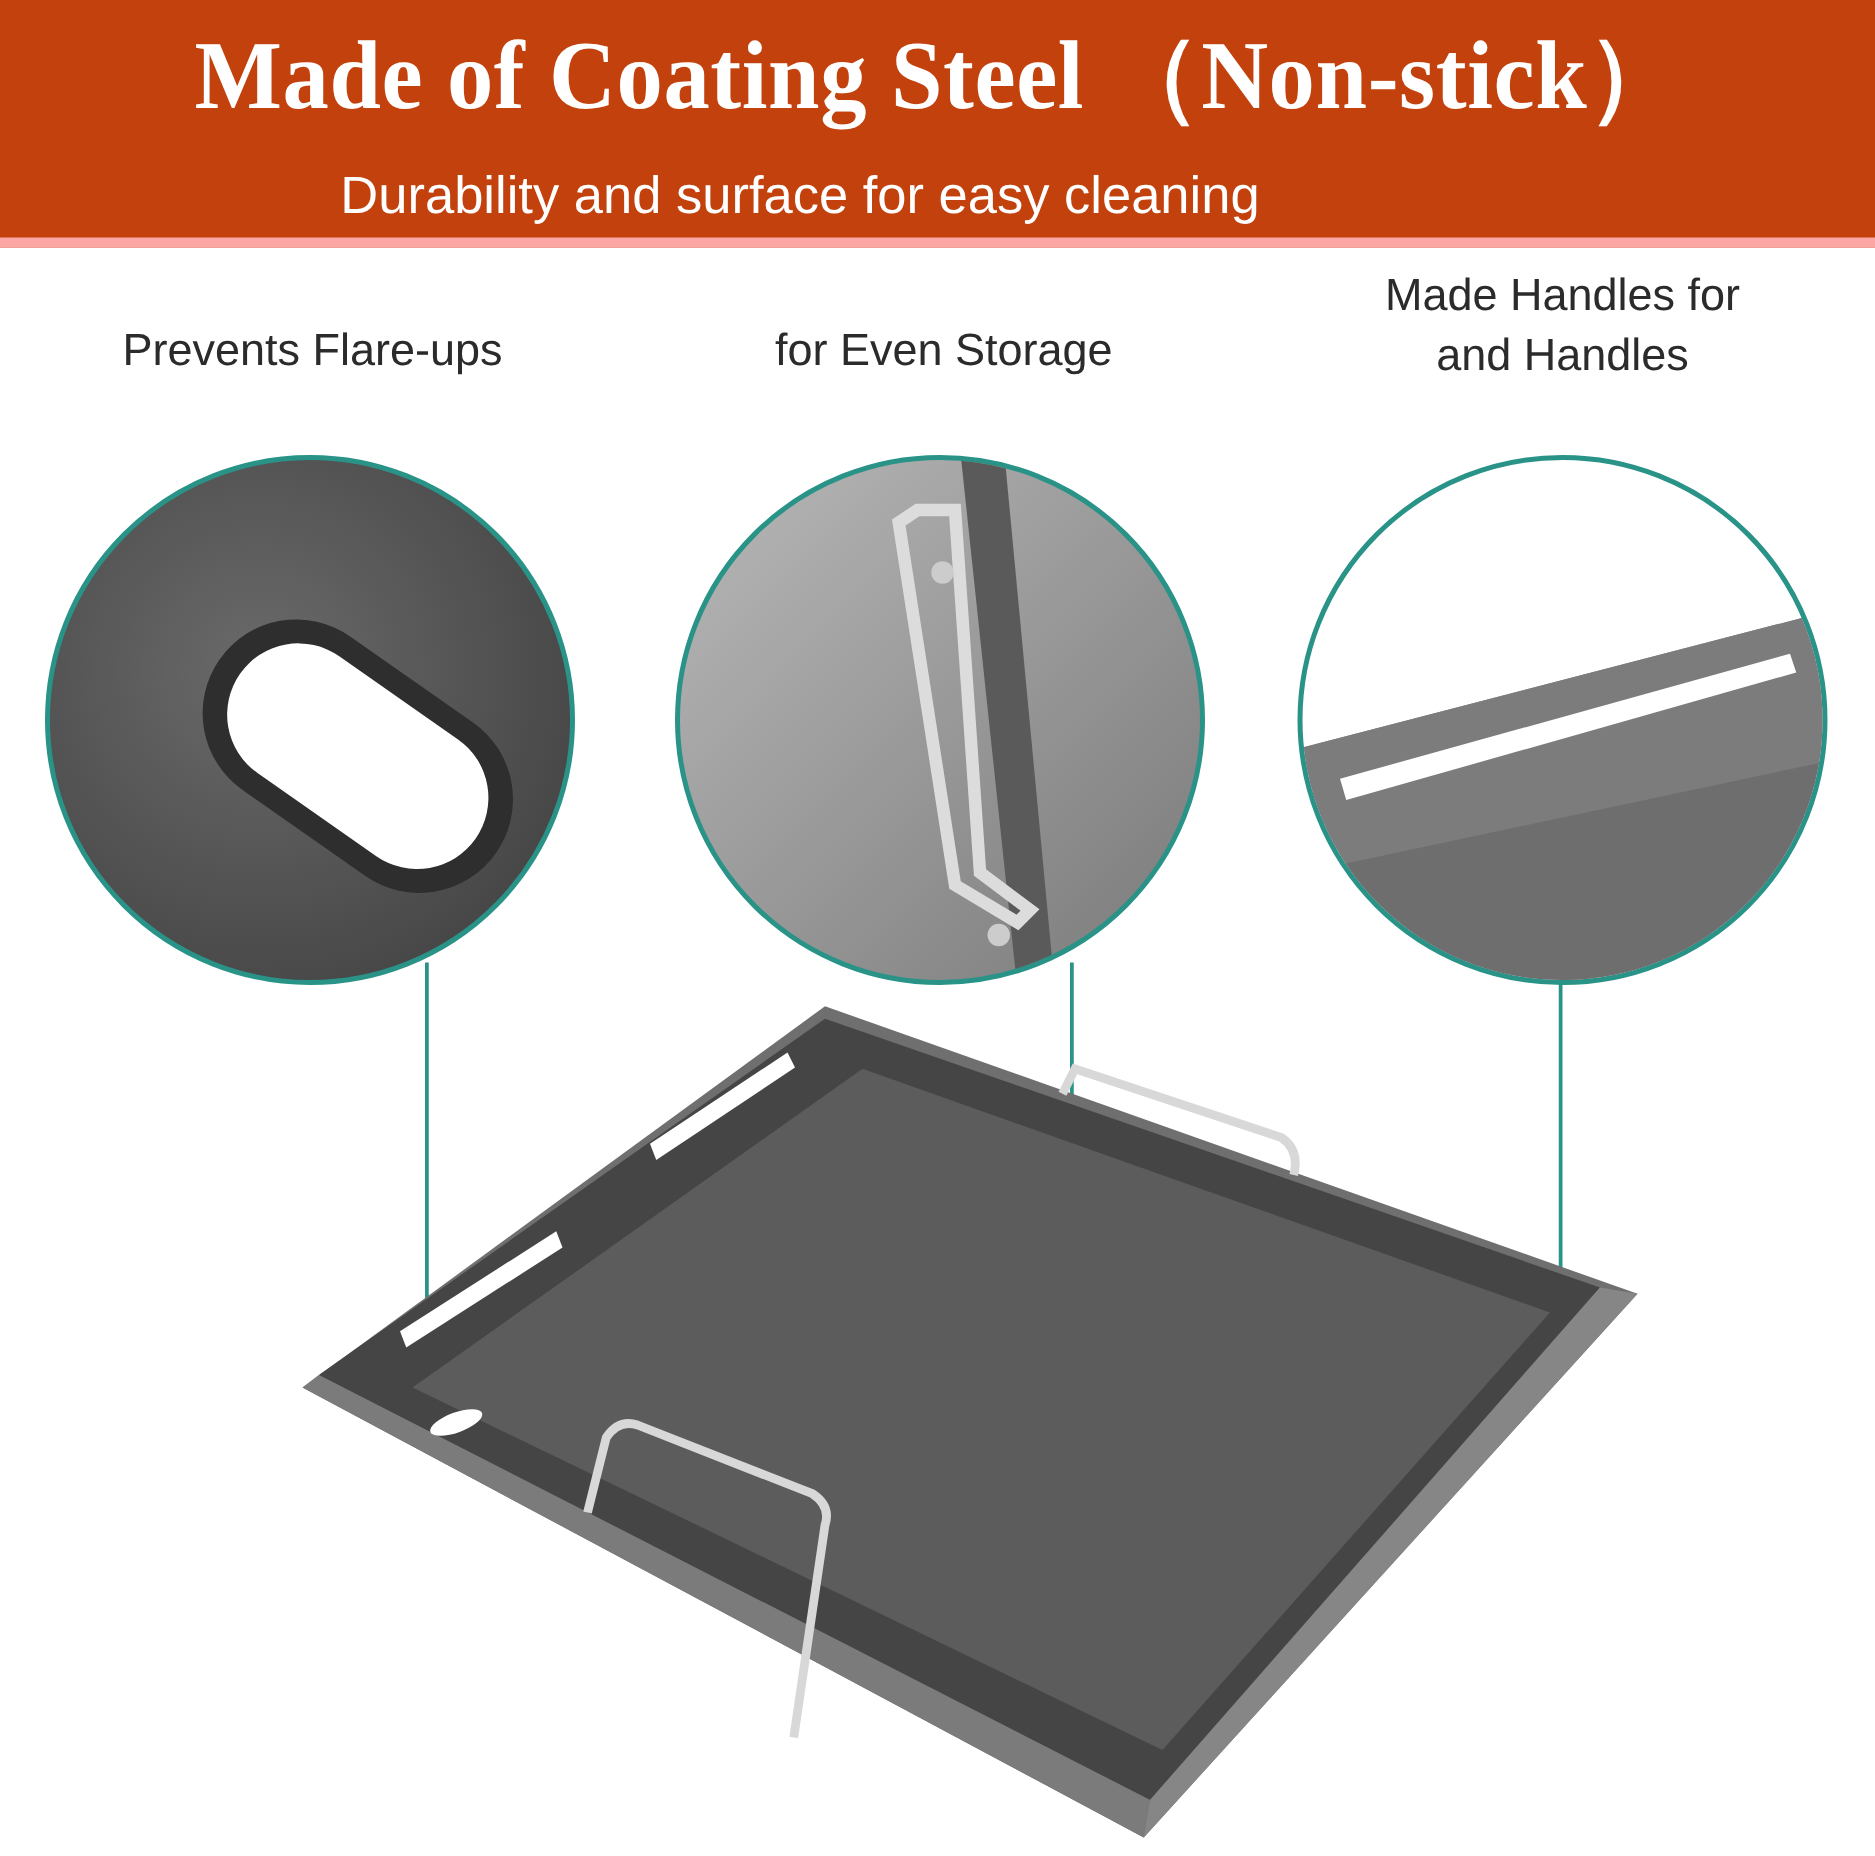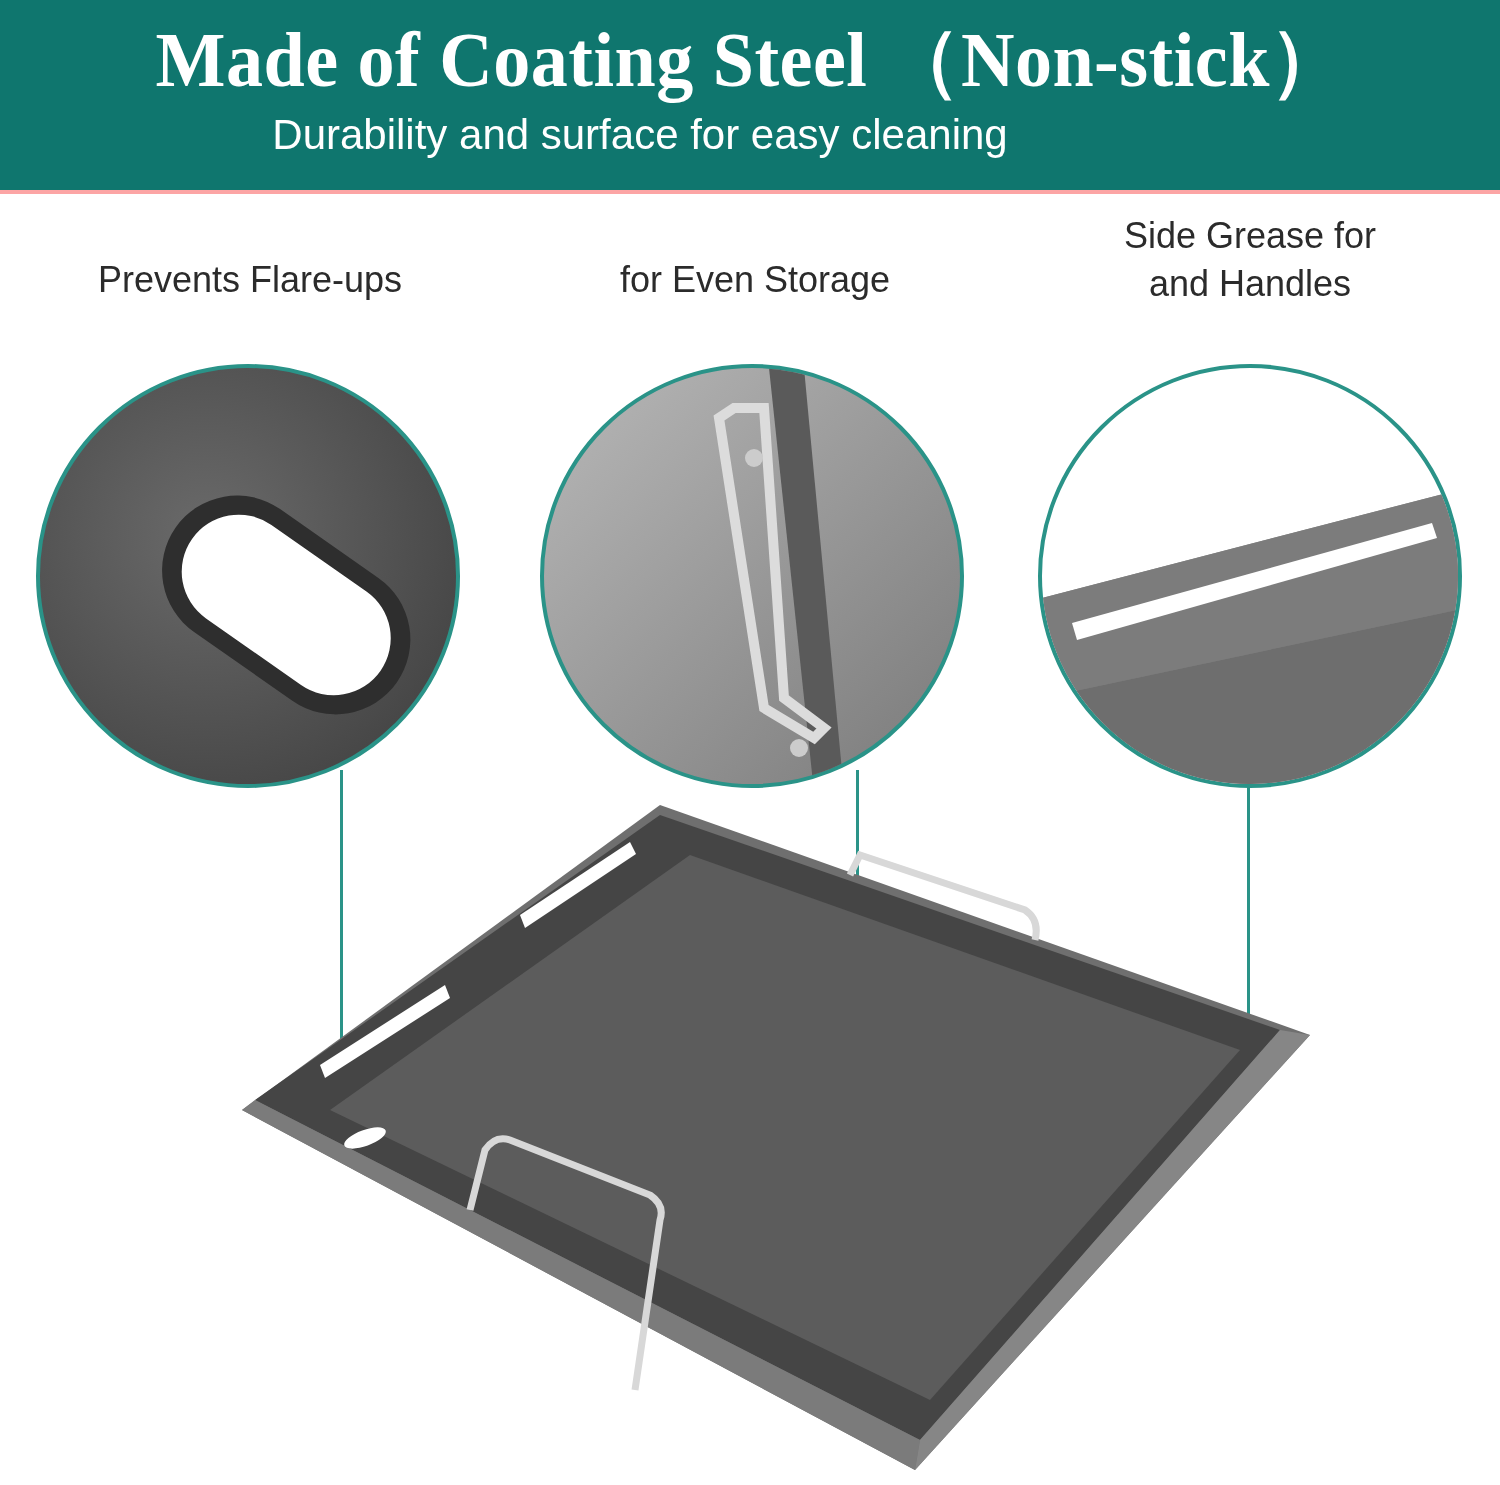--- a/index.html
+++ b/index.html
@@ -1,19 +1,19 @@
 <!DOCTYPE html>
 <html><head>
 <meta charset="utf-8">
 <style>
   html,body{margin:0;padding:0;}
   body{width:1500px;height:1485px;background:#ffffff;position:relative;overflow:hidden;font-family:"Liberation Sans",sans-serif;}
-  .banner{position:absolute;left:0;top:0;width:1500px;height:190px;background:#0f766e;border-bottom:4px solid #fca5a5;}
+  .banner{position:absolute;left:0;top:0;width:1500px;height:190px;background:#c2410c;border-bottom:8px solid #fca5a5;}
   .title{position:absolute;left:0;top:8px;width:1500px;text-align:center;color:#fff;font-family:"Liberation Serif",serif;font-weight:bold;font-size:78px;letter-spacing:0.5px;transform:scaleX(0.95);}
-  .subtitle{position:absolute;left:0;top:111px;width:1280px;text-align:center;color:#fff;font-size:42px;}
+  .subtitle{position:absolute;left:0;top:132px;width:1280px;text-align:center;color:#fff;font-size:42px;}
   .label{position:absolute;text-align:center;color:#2b2b2b;font-size:36px;line-height:48px;}
   .circle{position:absolute;border-radius:50%;border:4px solid #2a9388;overflow:hidden;box-sizing:border-box;}
   .line{position:absolute;width:3px;background:#2a9388;}
   .dot{position:absolute;width:14px;height:14px;border-radius:50%;background:#2a9388;border:2px solid #fff;}
 </style>
 </head>
 <body>
 
 <div class="banner">
   <div class="title">Made of Coating Steel （Non-stick）</div>
@@ -38,21 +38,21 @@
 <div class="circle" style="left:540px;top:364px;width:424px;height:424px;background:linear-gradient(135deg,#b8b8b8,#7a7a7a);">
   <svg width="424" height="424">
     <polygon points="225,0 260,0 300,424 270,424" fill="#5a5a5a"></polygon>
     <path d="M190 40 L220 40 L240 330 L280 360 L270 370 L220 340 L175 50 Z" fill="none" stroke="#dcdcdc" stroke-width="10"></path>
     <circle cx="210" cy="90" r="9" fill="#ccc"></circle>
     <circle cx="255" cy="380" r="9" fill="#ccc"></circle>
   </svg>
 </div>
 
 <div class="label" style="left:1030px;top:212px;width:440px;">
-  <div>Side Grease for</div>
+  <div>Made Handles for</div>
   <div>and Handles</div>
 </div>
 <div class="circle" style="left:1038px;top:364px;width:424px;height:424px;background:#ffffff;">
   <svg width="424" height="424">
     <polygon points="0,230 424,120 424,424 0,424" fill="#8a8a8a"></polygon>
     <polygon points="0,230 424,120 424,240 0,330" fill="#7c7c7c"></polygon>
     <polygon points="30,255 390,155 395,170 35,272" fill="#ffffff"></polygon>
     <polygon points="0,330 424,240 424,424 0,424" fill="#6e6e6e"></polygon>
   </svg>
 </div>

